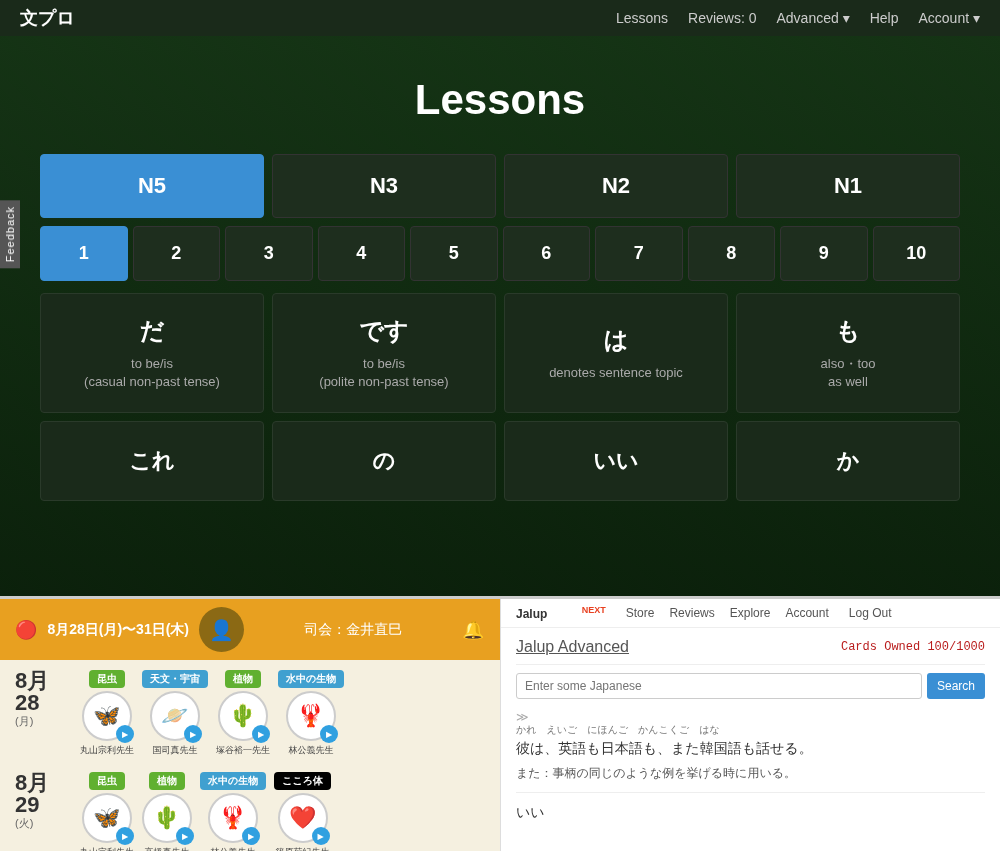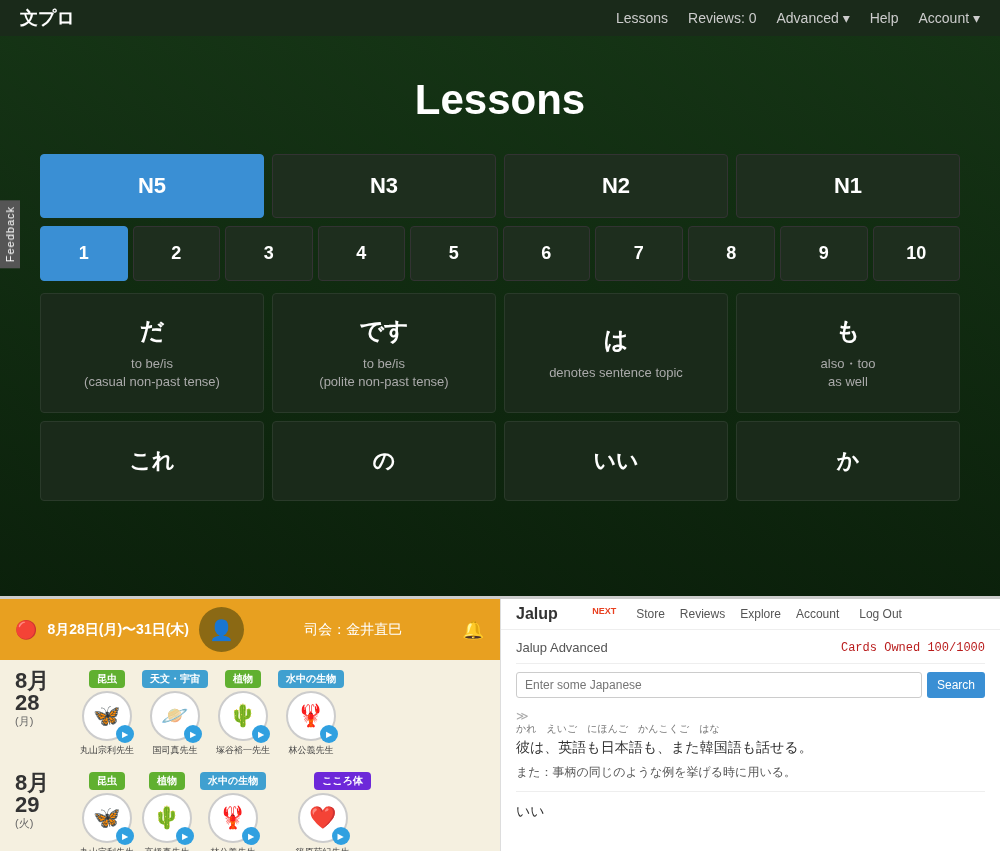--- a/index.html
+++ b/index.html
@@ -251,21 +251,21 @@
     .lesson-badge {
       background: #90c040;
       border-radius: 4px;
       padding: 2px 8px;
       font-size: 10px;
       color: #fff;
       font-weight: bold;
     }
     .lesson-badge.sky { background: #40a0d0; }
     .lesson-badge.green { background: #60b030; }
-    .lesson-badge.pink { background: #6d28d9; margin-left: 40px; }
+    .lesson-badge.pink { background: #000000; }
     .lesson-icon-wrap {
       position: relative;
       width: 50px;
       height: 50px;
     }
     .lesson-circle {
       width: 50px;
       height: 50px;
       border-radius: 50%;
       border: 2px solid #ccc;
@@ -309,21 +309,21 @@
       display: flex;
       align-items: center;
       padding: 6px 15px;
       gap: 20px;
     }
     .jalup-logo {
       font-size: 12px;
       font-weight: bold;
       color: #e84020;
     }
-    .jalup-logo span { color: #333; font-size: 16px; }
+    .jalup-logo span { color: #333; font-size: 12px; }
     .jalup-nav-links {
       display: flex;
       gap: 15px;
     }
     .jalup-nav-links a {
       font-size: 12px;
       color: #555;
       text-decoration: none;
     }
     .jalup-nav-links a:last-child { margin-left: 5px; }
@@ -333,22 +333,23 @@
     }
     .jalup-header-row {
       display: flex;
       justify-content: space-between;
       align-items: center;
       margin-bottom: 8px;
       border-bottom: 1px solid #eee;
       padding-bottom: 8px;
     }
     .jalup-deck {
-      font-size: 13px;
+      font-size: 16px;
       color: #555;
+      text-decoration: underline;
     }
     .jalup-cards {
       font-size: 12px;
       color: #b91c1c;
       font-family: Liberation Mono, monospace;
     }
 
     .jalup-search {
       display: flex;
       gap: 5px;

